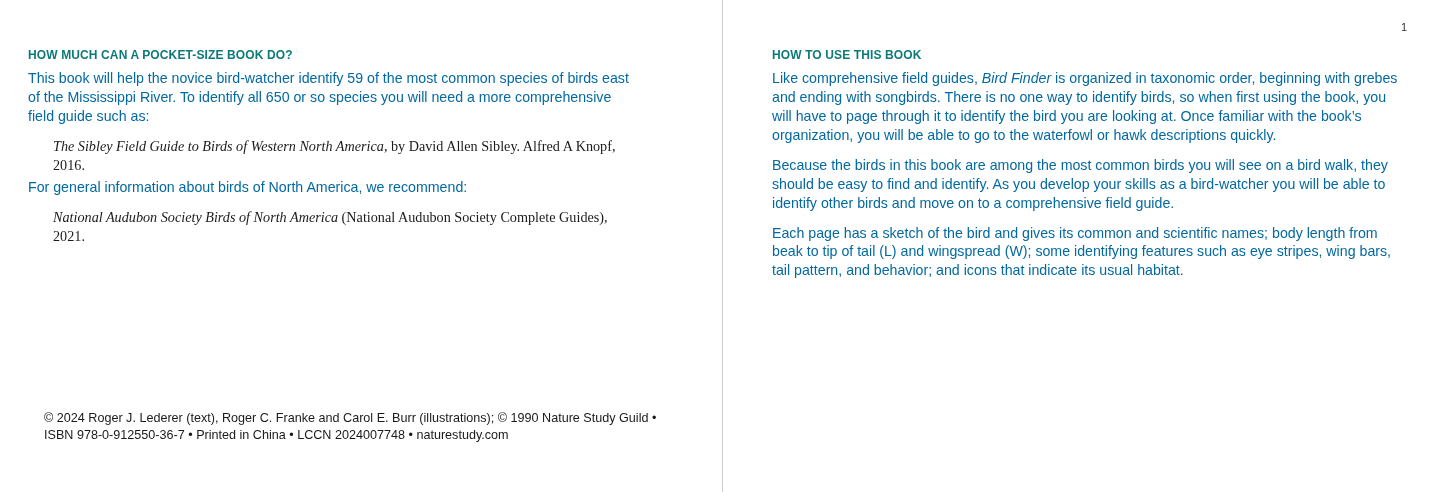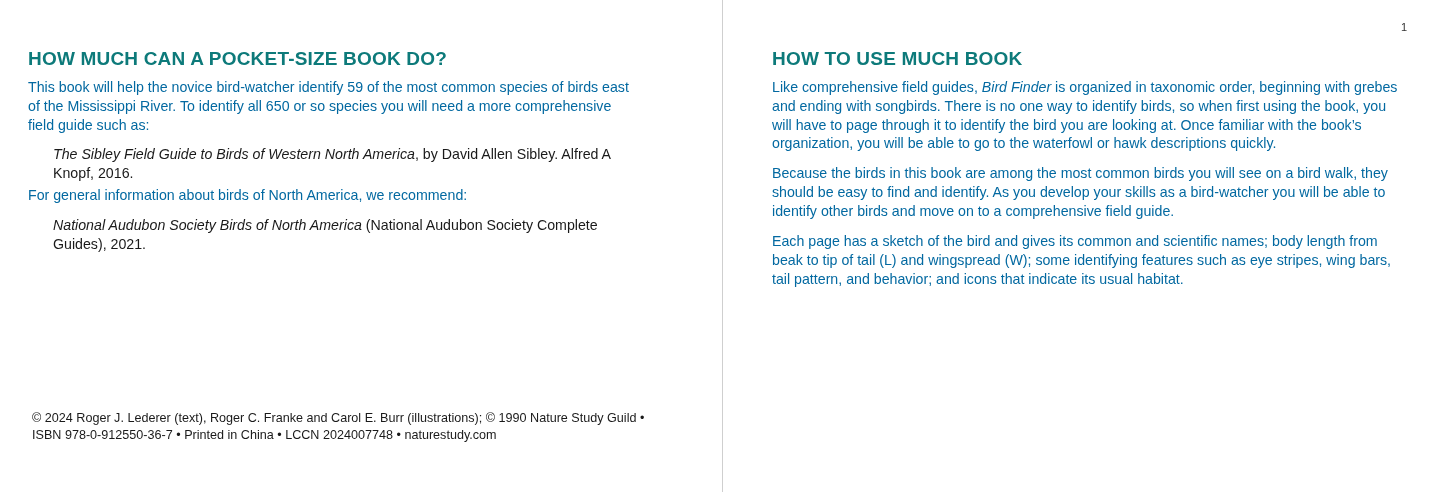--- a/index.html
+++ b/index.html
@@ -43,46 +43,47 @@
   }
   .page-number {
     position: absolute;
     top: 22px;
     right: 38px;
     font-size: 11px;
     color: #333;
     line-height: 1;
   }
   h2.heading {
-    font-size: 19px;
+    font-size: 12px;
     font-weight: bold;
     color: #0d7a7a;
     letter-spacing: 0.01em;
     margin: 0 0 7px 0;
     line-height: 1.2;
   }
   p.body {
     font-size: 14.2px;
     line-height: 1.33;
     margin: 0 0 11px 0;
     color: #0369a1;
   }
   p.body:last-child { margin-bottom: 0; }
   .ref {
     font-size: 14.2px;
     line-height: 1.33;
     margin: 0 0 11px 0;
     padding-left: 25px;
     color: #1a1a1a;
+    font-family: Liberation Serif, serif;
   }
   .tight { margin-bottom: 3px; }
   em, .it { font-style: italic; }
   .colophon {
     position: absolute;
-    left: 32px;
+    left: 44px;
     bottom: 48px;
     width: 630px;
     font-size: 12.6px;
     line-height: 1.35;
     color: #1a1a1a;
   }
 </style>
 </head>
 <body>
 
@@ -104,21 +105,21 @@
     </div>
 
 
     <div class="colophon">© 2024 Roger J. Lederer (text), Roger C. Franke and Carol E. Burr (illustrations); © 1990 Nature Study Guild • ISBN 978-0-912550-36-7 • Printed in China • LCCN 2024007748 • naturestudy.com</div>
   </div>
 
   <div class="gutter"></div>
 
   <div class="page page-right">
     <div class="page-number">1</div>
-    <h2 class="heading">HOW TO USE MUCH BOOK</h2>
+    <h2 class="heading">HOW TO USE THIS BOOK</h2>
 
     <p class="body"><span>Like comprehensive field guides, </span><span class="it">Bird Finder</span><span> is organized in taxonomic order, beginning with grebes and ending with songbirds. There is no one way to identify birds, so when first using the book, you will have to page through it to identify the bird you are looking at. Once familiar with the book’s organization, you will be able to go to the waterfowl or hawk descriptions quickly.</span></p>
 
     <p class="body">Because the birds in this book are among the most common birds you will see on a bird walk, they should be easy to find and identify. As you develop your skills as a bird-watcher you will be able to identify other birds and move on to a comprehensive field guide.</p>
     <p class="body">Each page has a sketch of the bird and gives its common and scientific names; body length from beak to tip of tail (L) and wingspread (W); some identifying features such as eye stripes, wing bars, tail pattern, and behavior; and icons that indicate its usual habitat.</p>
   </div>
 
 </div>
 
 </body></html>

